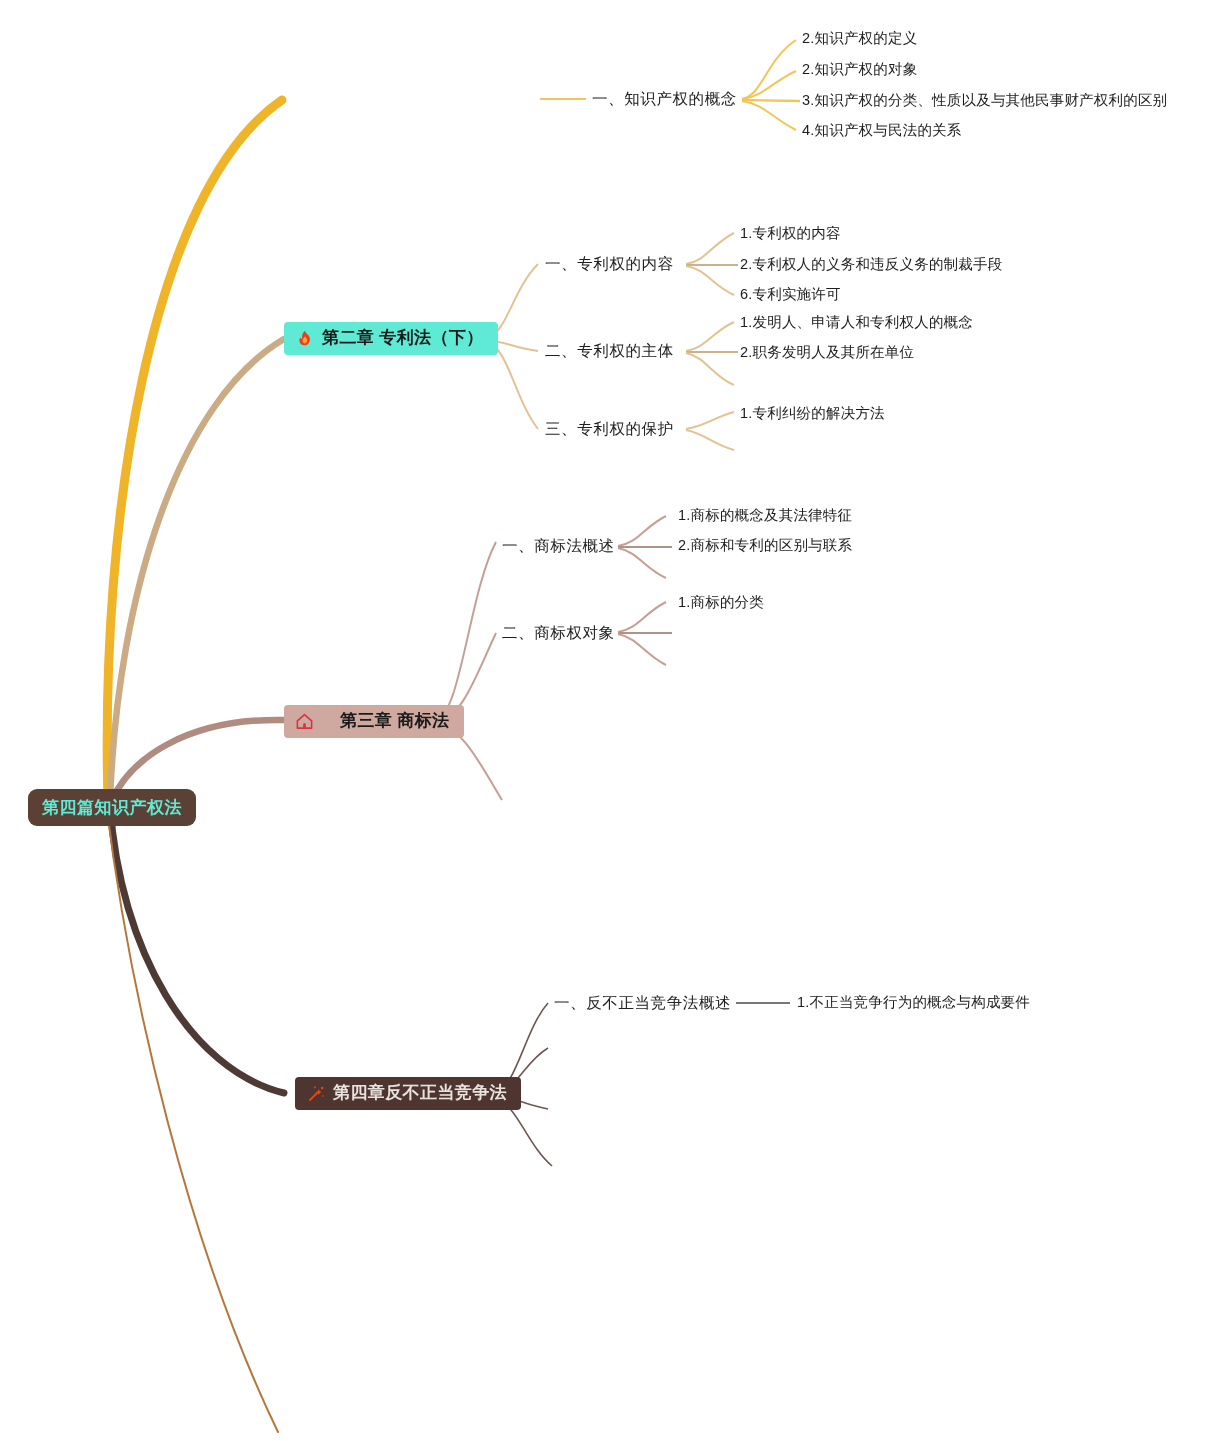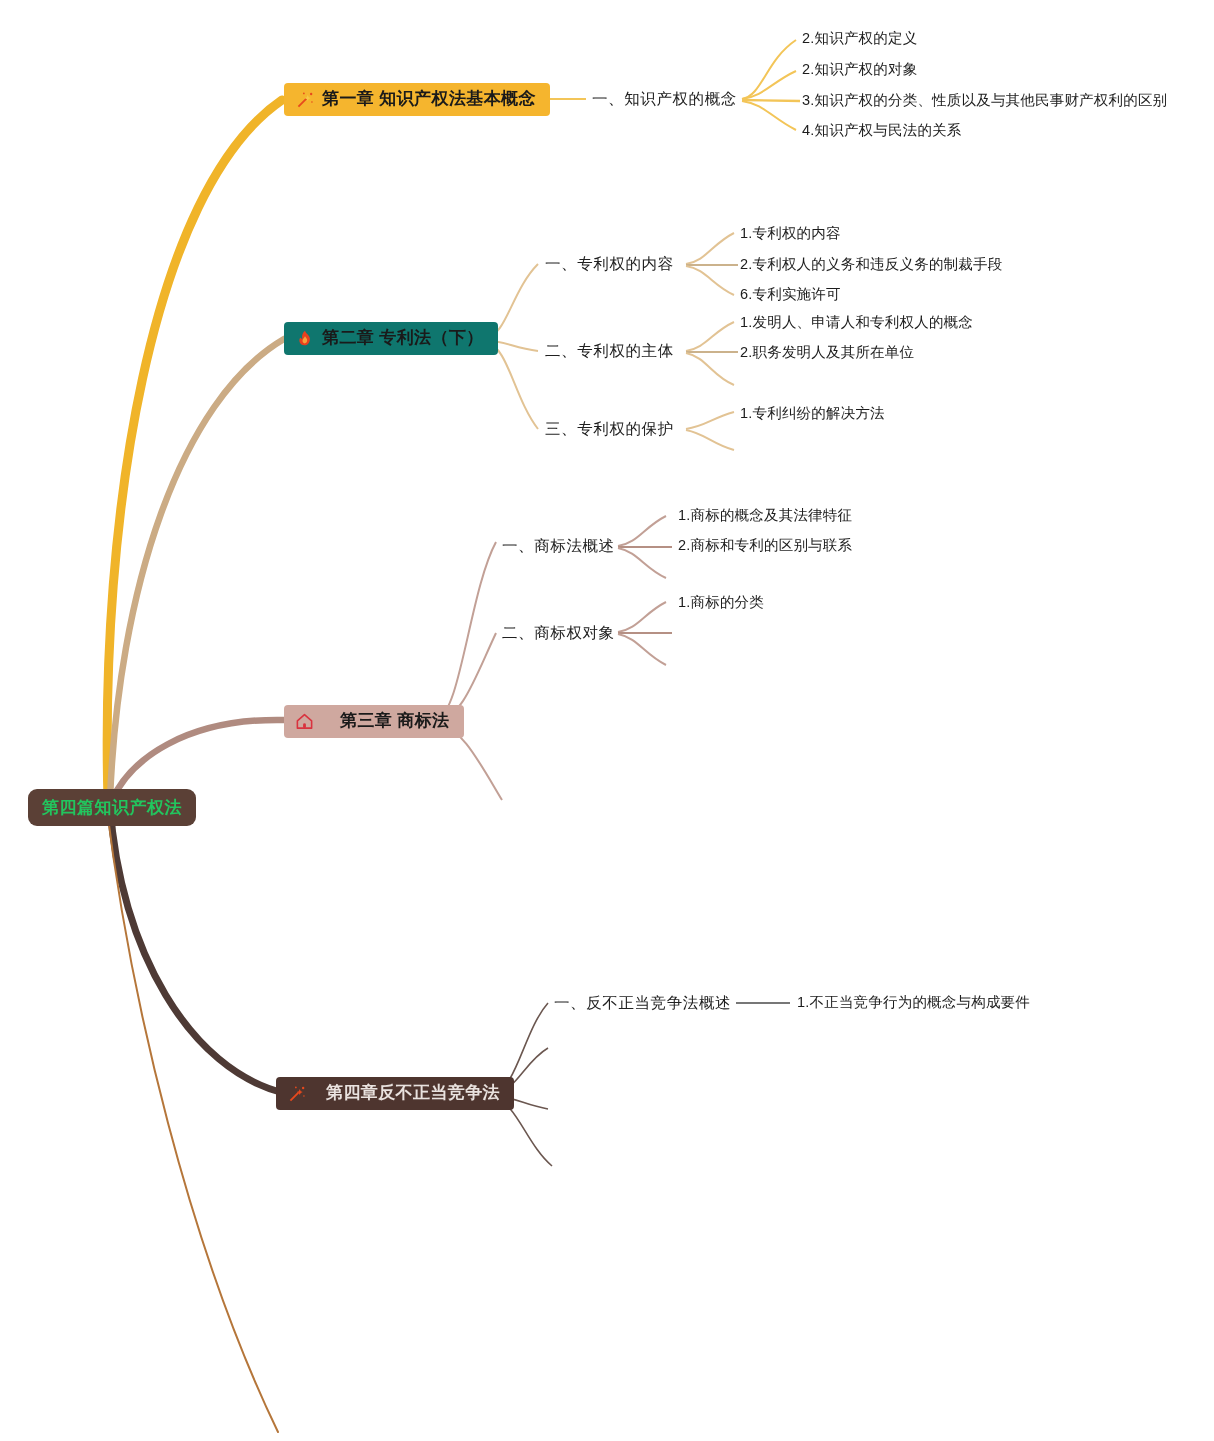--- a/index.html
+++ b/index.html
@@ -28,21 +28,21 @@
   .node {
     position: absolute;
     display: flex;
     align-items: center;
     box-sizing: border-box;
     white-space: nowrap;
   }
   
   .root {
     background: #5b4036;
-    color: #22c55e;
+    color: #5eead4;
     border-radius: 9px;
     padding: 7px 14px;
     font-size: 17px;
     font-weight: bold;
     letter-spacing: 0.5px;
   }
   
   .chapter {
     border-radius: 4px;
     padding: 6px 14px 6px 10px;
@@ -55,21 +55,21 @@
     align-items: center;
     justify-content: center;
     width: 21px;
     height: 21px;
     margin-right: 7px;
     flex: 0 0 auto;
   }
   .chapter .label { line-height: 1.2; }
 
   .ch1 { background: #f5b52e; color: #1a1a1a; }
-  .ch2 { background: #0f766e; color: #1a1a1a; }
+  .ch2 { background: #5eead4; color: #1a1a1a; }
   .ch3 { background: #cfa89f; color: #1a1a1a; }
   .ch4 { background: #4e352f; color: #e9e2df; }
 
   
   .topic {
     font-size: 15.5px;
     color: #202020;
     letter-spacing: 0.6px;
     font-weight: 500;
   }
@@ -135,32 +135,20 @@
     <path d="M493,1096 C 516,1097 524,1105 548,1109" fill="none" stroke="#6b5750" stroke-width="1.6"></path>
     <path d="M493,1098 C 516,1101 526,1144 552,1166" fill="none" stroke="#6b5750" stroke-width="1.6"></path>
 
     <path d="M736,1003 L790,1003" fill="none" stroke="#4a4a4a" stroke-width="1.6"></path>
   </svg>
 
   <div class="node root" style="left:28px; top:789px;">
     <span>第四篇知识产权法</span>
   </div>
 
-  <div class="node chapter ch1" style="left:284px; top:83px;">
-    <span class="icon">
-      <svg width="19" height="19" viewBox="0 0 24 24" xmlns="http://www.w3.org/2000/svg">
-        <path d="M3.5 20.2 L13.6 10.1 L15.2 11.7 L5.1 21.8 Z" fill="#e8491d"></path>
-        <path d="M16.1 6.4 L17.3 9.0 L19.9 10.2 L17.3 11.4 L16.1 14.0 L14.9 11.4 L12.3 10.2 L14.9 9.0 Z" fill="#f7c948"></path>
-        <circle cx="20.4" cy="5.0" r="1.5" fill="#e8491d"></circle>
-        <circle cx="11.2" cy="4.3" r="1.1" fill="#e8491d"></circle>
-        <circle cx="21.4" cy="15.1" r="1.0" fill="#e8491d"></circle>
-      </svg>
-    </span>
-    <span class="label">第一章 知识产权法基本概念</span>
-  </div>
 
   <div class="node topic" style="left:592px; top:89px;">
     <span>一、知识产权的概念</span>
   </div>
 
   <div class="node leaf" style="left:802px; top:29px;">
     <span>2.知识产权的定义</span>
   </div>
   <div class="node leaf" style="left:802px; top:60px;">
     <span>2.知识产权的对象</span>
@@ -232,21 +220,21 @@
     <span>2.商标和专利的区别与联系</span>
   </div>
 
   <div class="node topic" style="left:502px; top:623px;">
     <span>二、商标权对象</span>
   </div>
   <div class="node leaf" style="left:678px; top:593px;">
     <span>1.商标的分类</span>
   </div>
 
-  <div class="node chapter ch4" style="left:276px; top:1077px;gap:12px;">
+  <div class="node chapter ch4" style="left:295px; top:1077px;">
     <span class="icon">
       <svg width="19" height="19" viewBox="0 0 24 24" xmlns="http://www.w3.org/2000/svg">
         <path d="M3.5 20.2 L13.6 10.1 L15.2 11.7 L5.1 21.8 Z" fill="#e8491d"></path>
         <path d="M16.1 6.4 L17.3 9.0 L19.9 10.2 L17.3 11.4 L16.1 14.0 L14.9 11.4 L12.3 10.2 L14.9 9.0 Z" fill="#e8491d"></path>
         <circle cx="20.4" cy="5.0" r="1.5" fill="#e8491d"></circle>
         <circle cx="11.2" cy="4.3" r="1.1" fill="#e8491d"></circle>
         <circle cx="21.4" cy="15.1" r="1.0" fill="#e8491d"></circle>
       </svg>
     </span>
     <span class="label">第四章反不正当竞争法</span>

